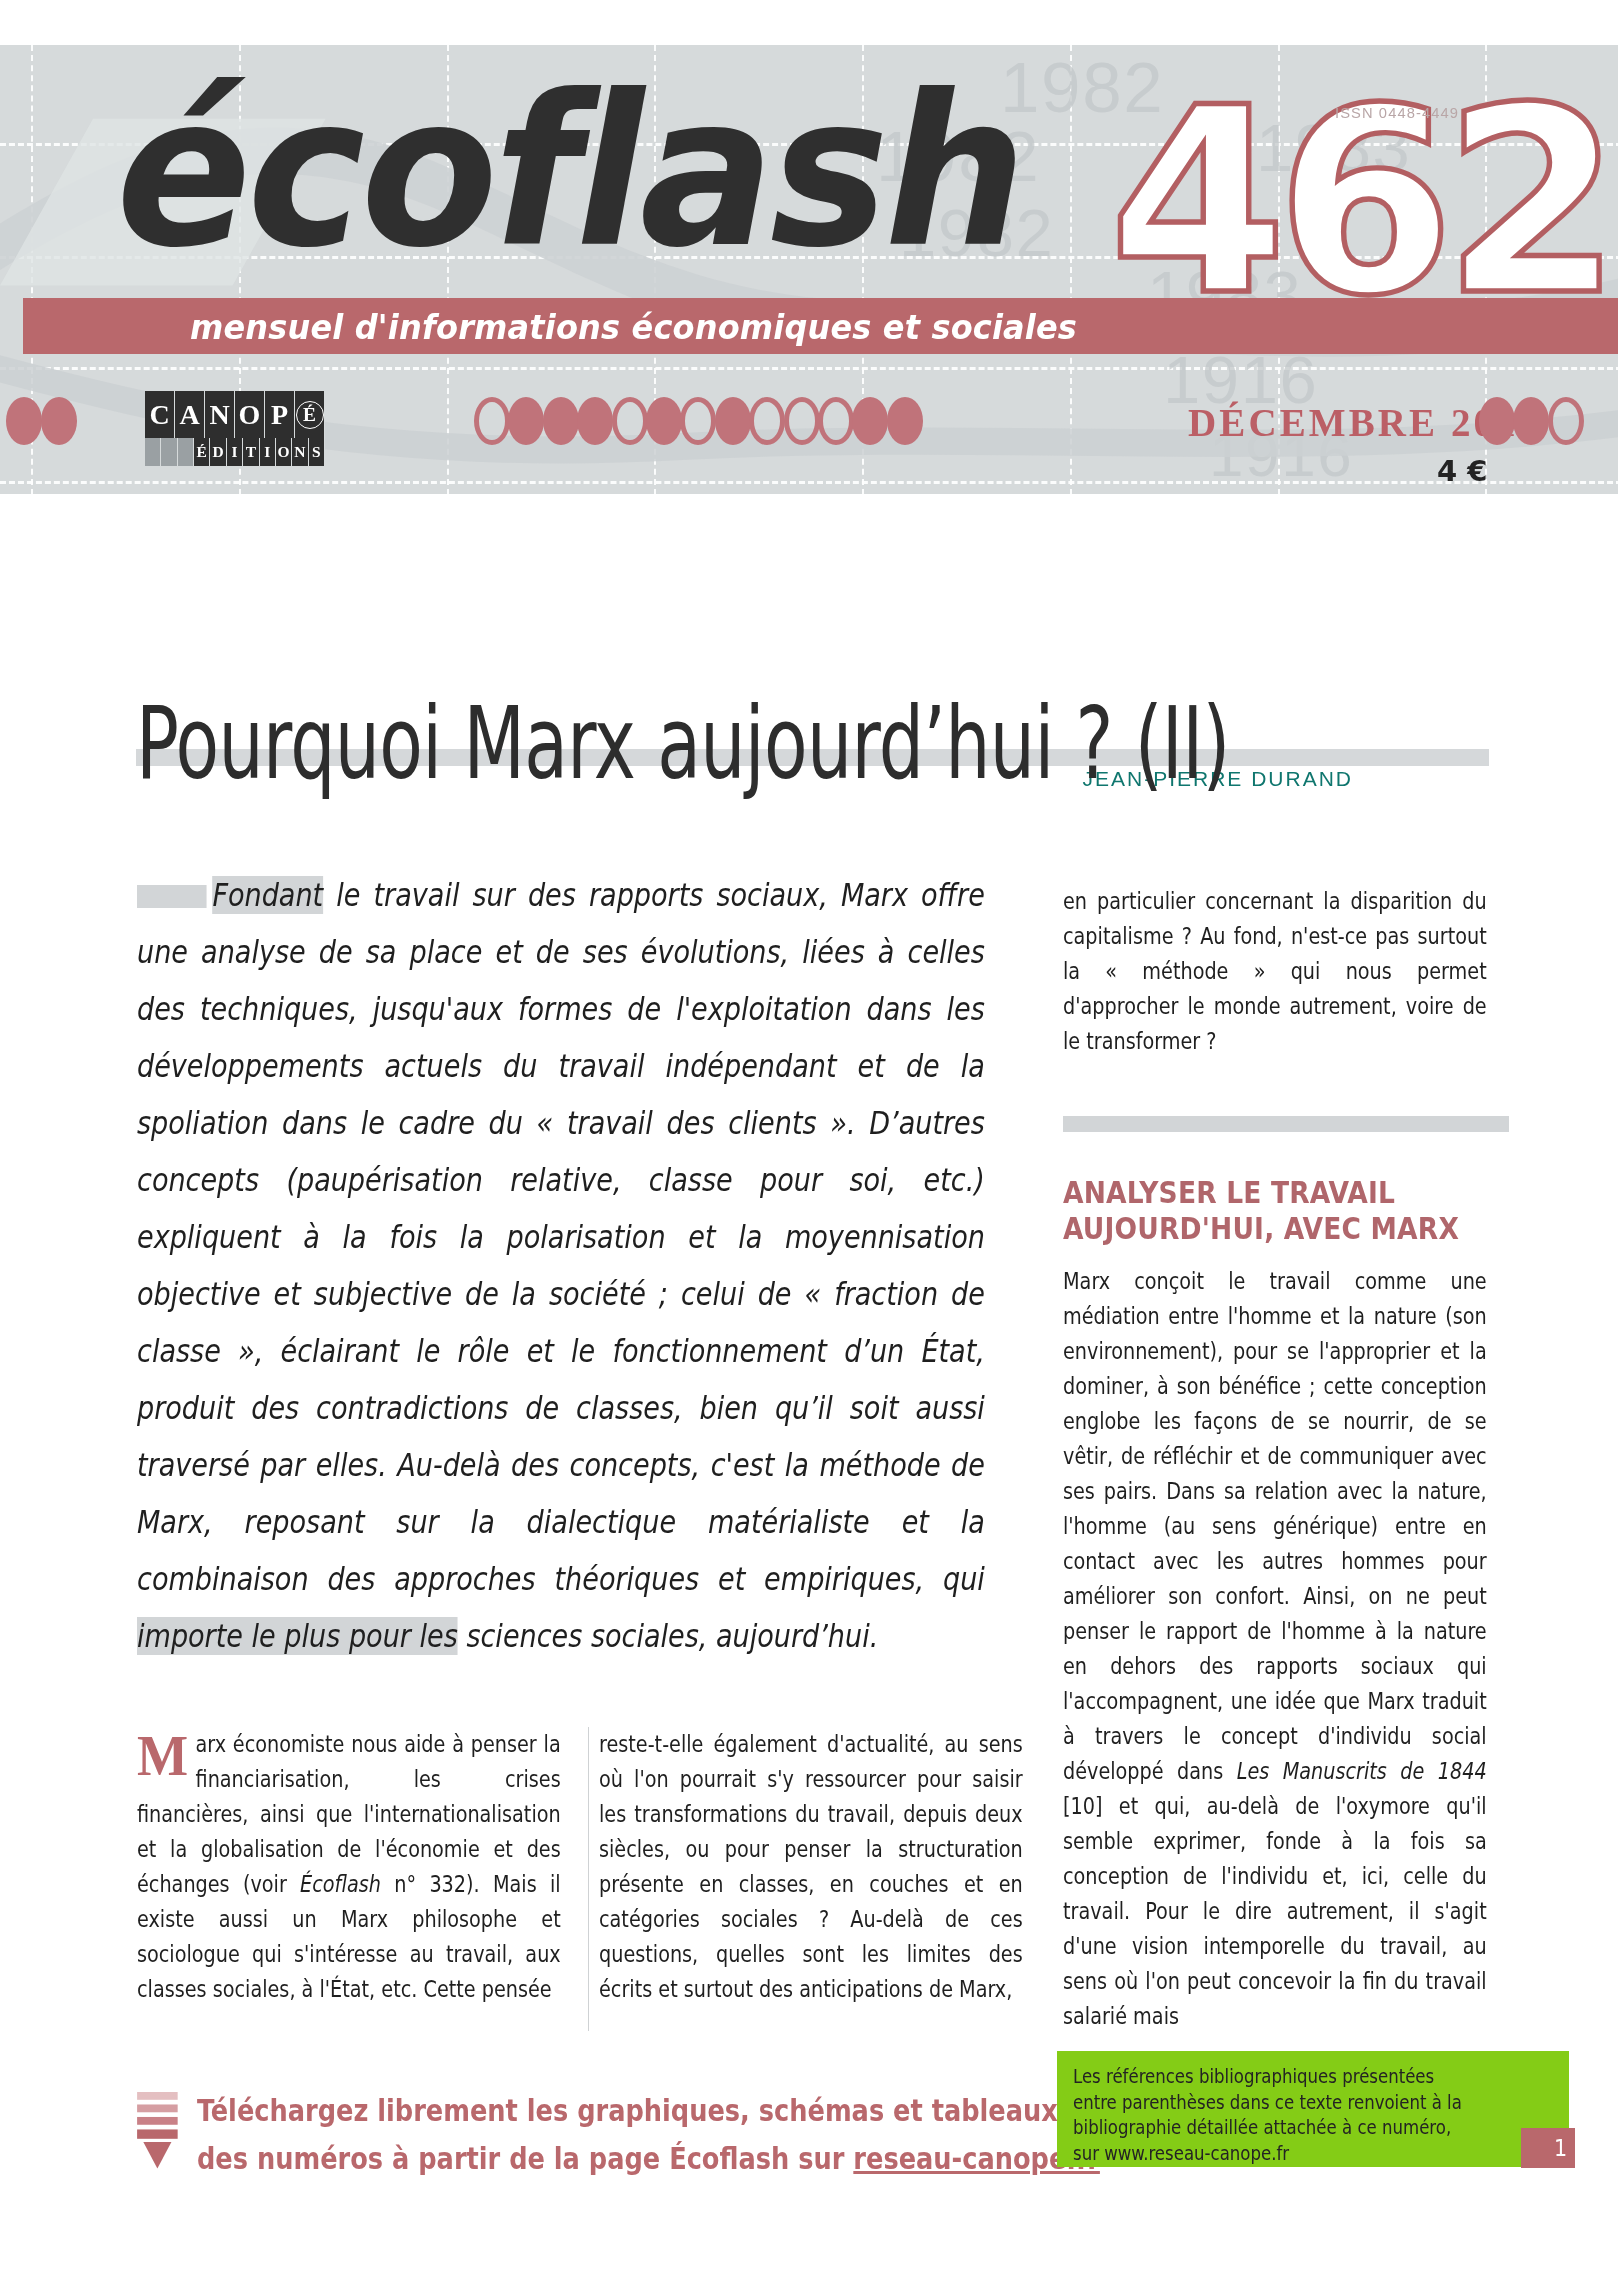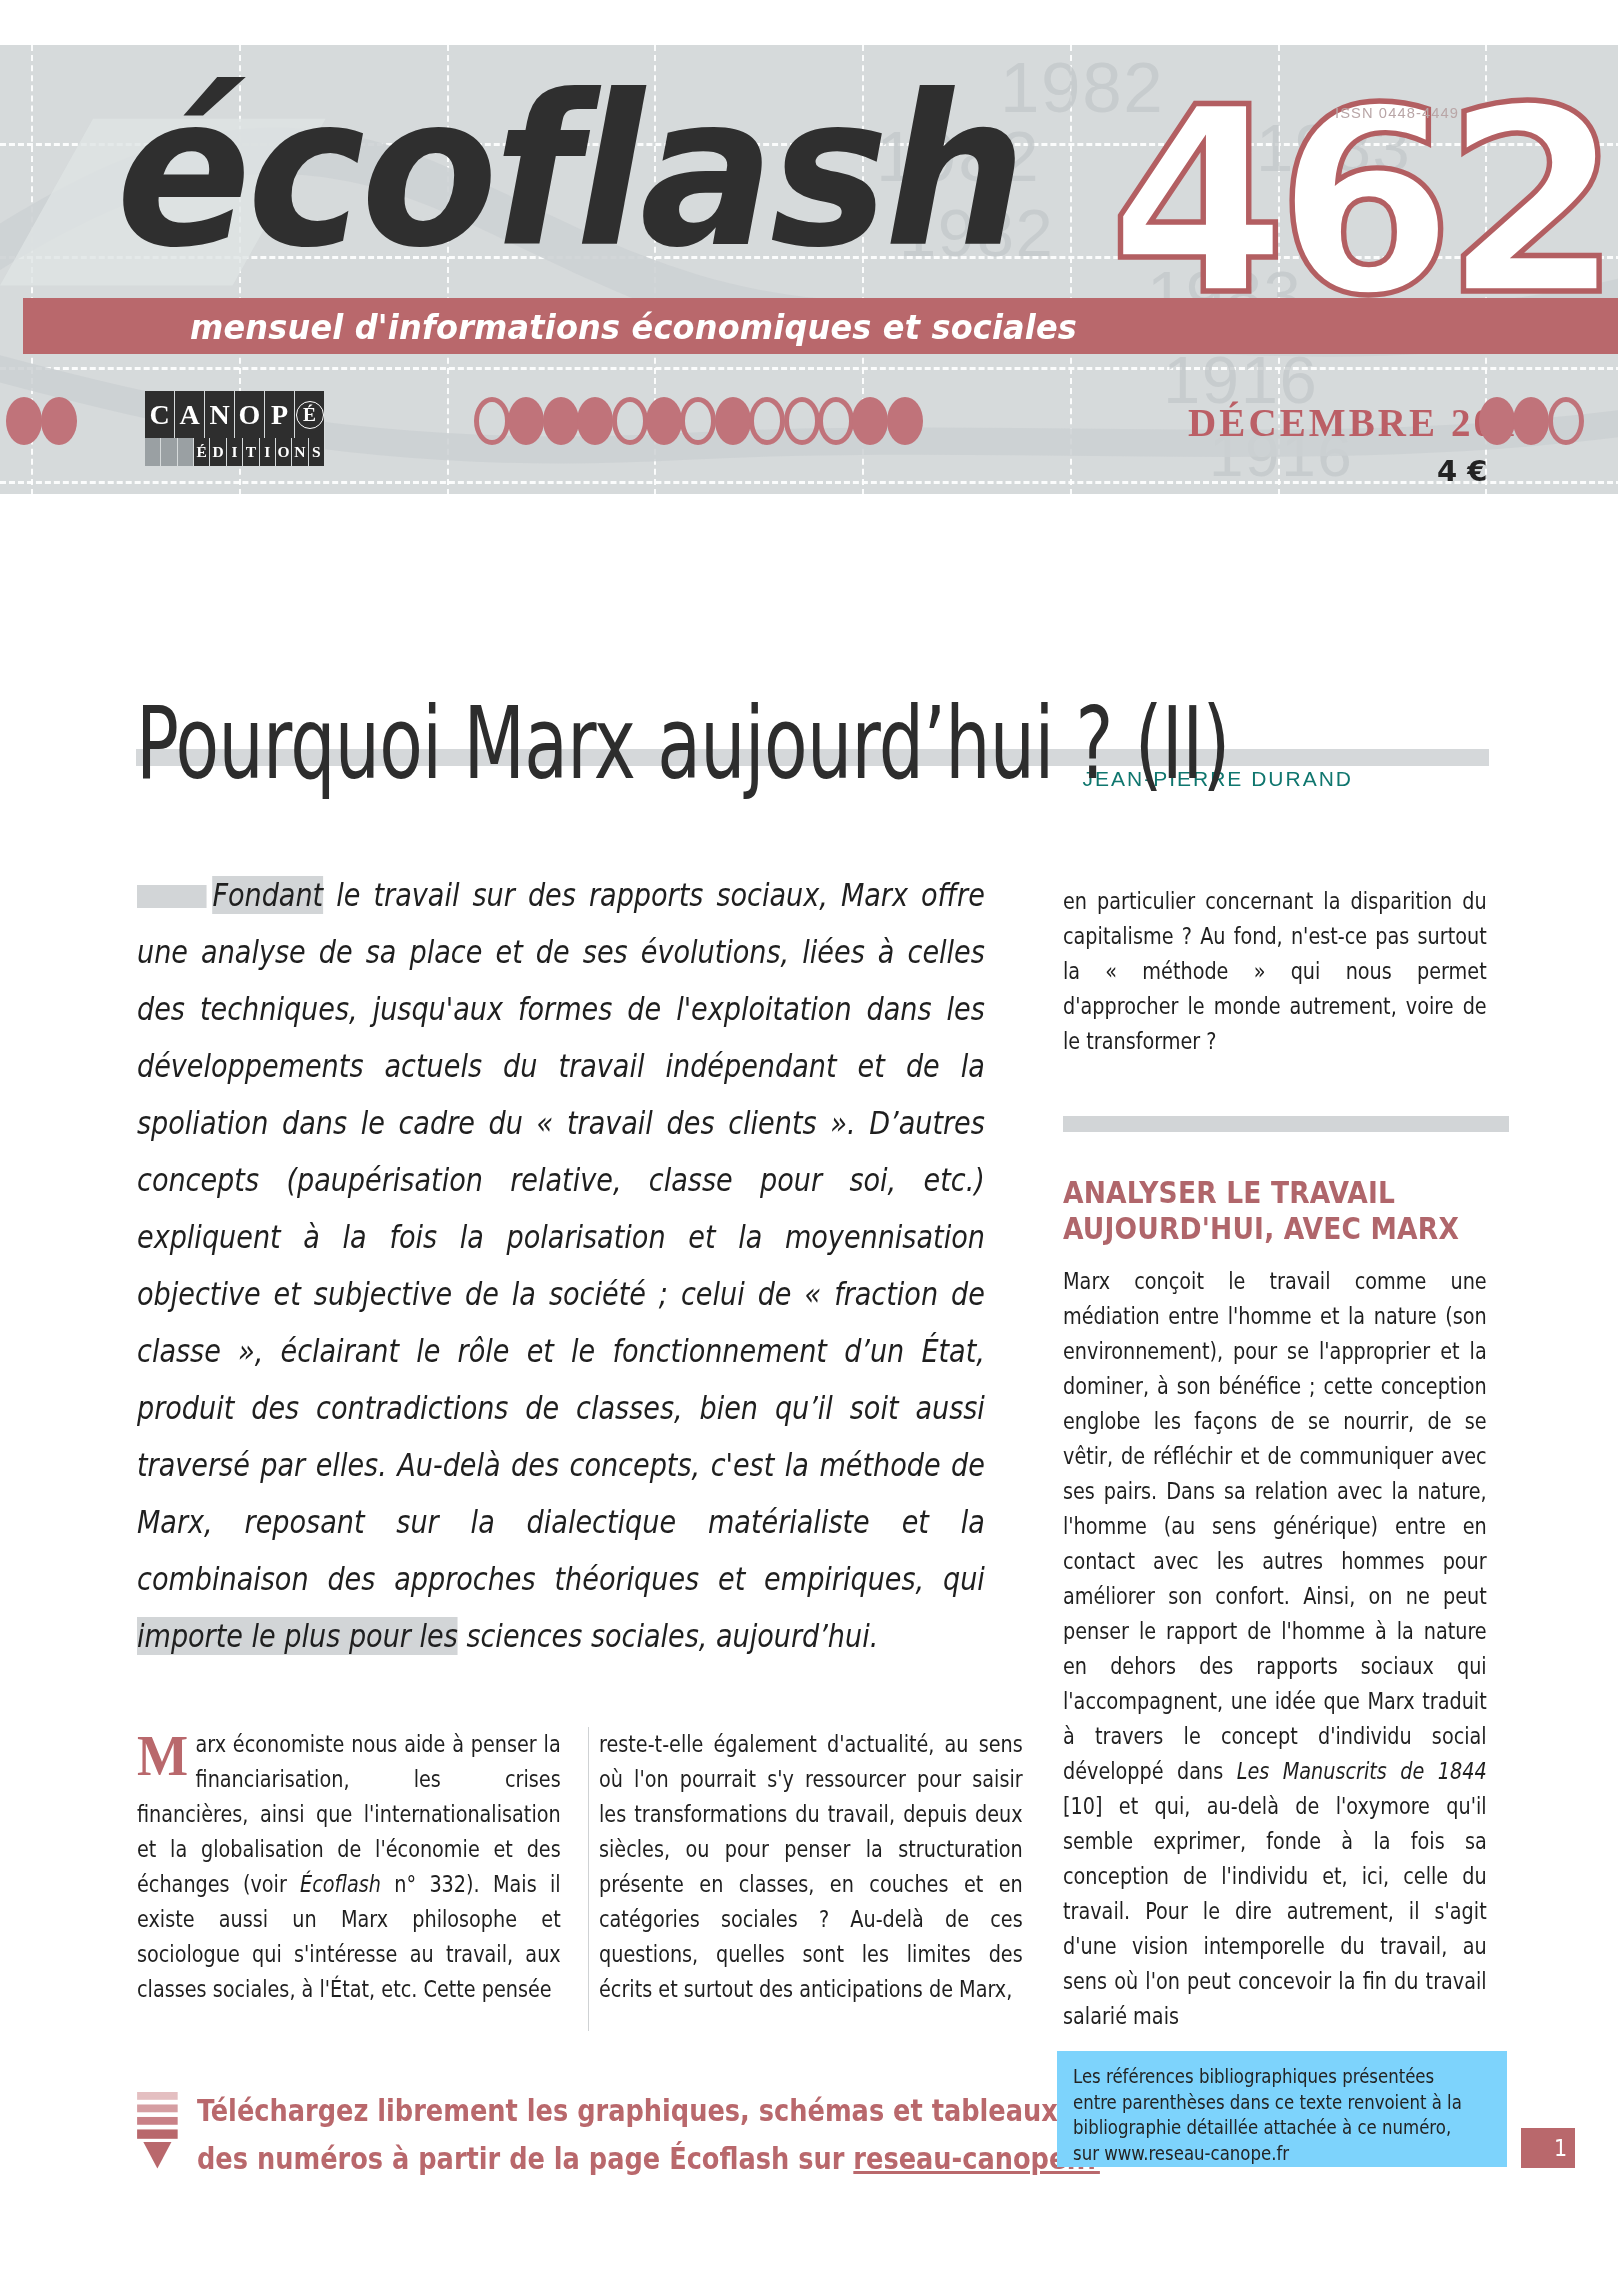--- a/index.html
+++ b/index.html
@@ -218,22 +218,22 @@
     font-family:"DejaVu Sans Condensed","DejaVu Sans", sans-serif;
     font-weight:700;
     font-size:30px;line-height:48px;
     color:#b9686c;
     transform:scaleX(.95);transform-origin:left top;
     white-space:nowrap;
   }
   .foot-link{text-decoration:underline;}
 
   .foot-box{
-    position:absolute;left:1057px;top:2051px;width:450px;height:116px;
-    background:#7dd3fc;
+    position:absolute;left:1057px;top:2051px;width:512px;height:116px;
+    background:#84cc16;
   }
   .foot-box-text{
     position:absolute;left:15.5px;top:13px;width:423px;
     font-family:"DejaVu Sans Condensed","DejaVu Sans", sans-serif;
     font-size:19.4px;line-height:25.6px;color:#232323;
     transform:scaleX(.95);transform-origin:left top;
   }
   .page-num{
     position:absolute;left:1521px;top:2128px;width:54px;height:40px;
     background:#b9686c;color:#fff;

